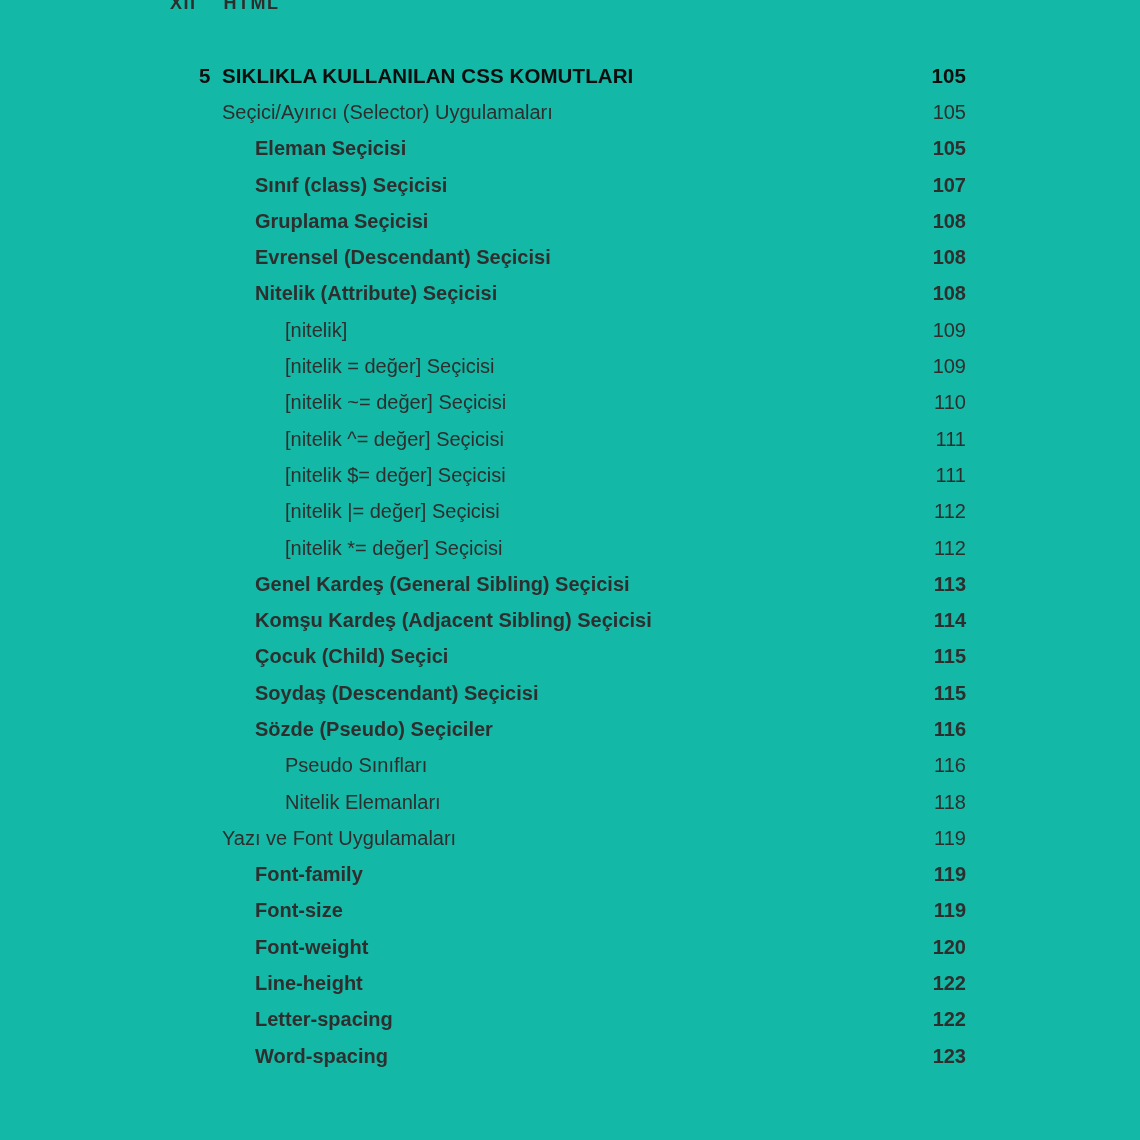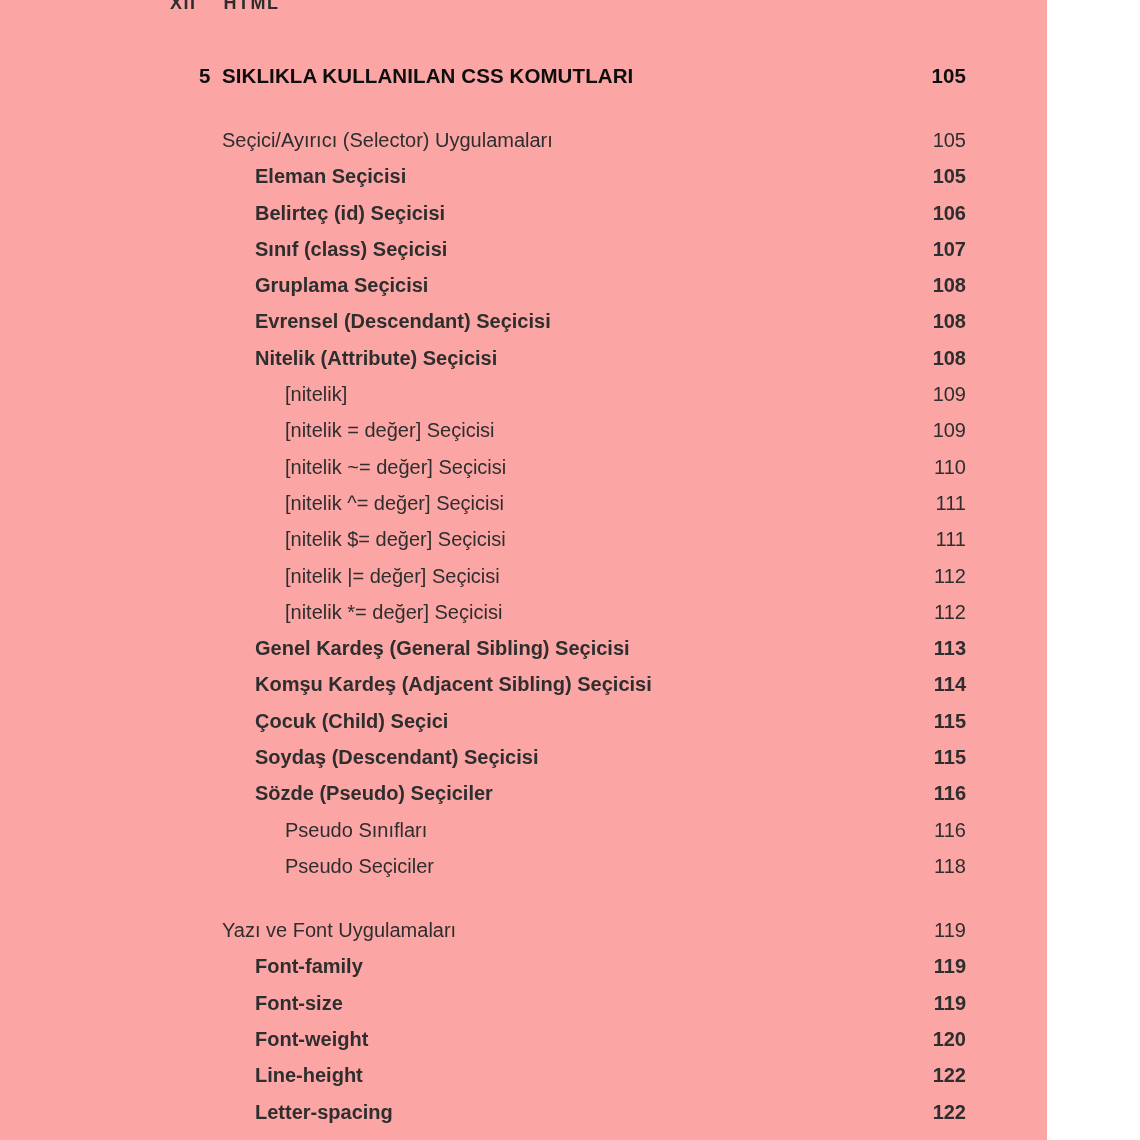--- a/index.html
+++ b/index.html
@@ -3,23 +3,23 @@
 <meta charset="utf-8">
 <style>
   html, body {
     margin: 0;
     padding: 0;
     background: #ffffff;
     font-family: "Liberation Sans", sans-serif;
   }
   .page {
     position: relative;
-    width: 1047px;
+    width: 1140px;
     height: 1140px;
-    background: #fca5a5;
+    background: #14b8a6;
     overflow: hidden;
   }
   
   .running-header {
     position: absolute;
     top: -7px;
     left: 170px;
     display: flex;
     gap: 27px;
     font-size: 18px;
@@ -50,21 +50,21 @@
   .chapter-row {
     font-weight: bold;
     font-size: 20.5px;
     color: #0e0e0e;
     letter-spacing: 0.1px;
   }
   .chapter-row .chapter-num {
     width: 23px;
     flex: 0 0 auto;
   }
-  .level-1 { padding-left: 23px; margin-top: 28px; }
+  .level-1 { padding-left: 23px; }
   .level-2 { padding-left: 56px; font-weight: bold; }
   .level-3 { padding-left: 86px; }
 </style>
 </head>
 <body>
 
 <div class="page">
 
   <div class="running-header">
     <span>XII</span>
@@ -78,24 +78,20 @@
       <span class="page-num">105</span>
     </div>
     <div id="toc-entries">
         <div class="toc-row level-1">
     <span class="label">Seçici/Ayırıcı (Selector) Uygulamaları</span>
     <span class="page-num">105</span>
   </div>
         <div class="toc-row level-2">
     <span class="label">Eleman Seçicisi</span>
     <span class="page-num">105</span>
-  </div>
-        <div class="toc-row level-2">
-    <span class="label">Belirteç (id) Seçicisi</span>
-    <span class="page-num">106</span>
   </div>
         <div class="toc-row level-2">
     <span class="label">Sınıf (class) Seçicisi</span>
     <span class="page-num">107</span>
   </div>
         <div class="toc-row level-2">
     <span class="label">Gruplama Seçicisi</span>
     <span class="page-num">108</span>
   </div>
         <div class="toc-row level-2">
@@ -152,21 +148,21 @@
   </div>
         <div class="toc-row level-2">
     <span class="label">Sözde (Pseudo) Seçiciler</span>
     <span class="page-num">116</span>
   </div>
         <div class="toc-row level-3">
     <span class="label">Pseudo Sınıfları</span>
     <span class="page-num">116</span>
   </div>
         <div class="toc-row level-3">
-    <span class="label">Pseudo Seçiciler</span>
+    <span class="label">Nitelik Elemanları</span>
     <span class="page-num">118</span>
   </div>
         <div class="toc-row level-1">
     <span class="label">Yazı ve Font Uygulamaları</span>
     <span class="page-num">119</span>
   </div>
         <div class="toc-row level-2">
     <span class="label">Font-family</span>
     <span class="page-num">119</span>
   </div>

